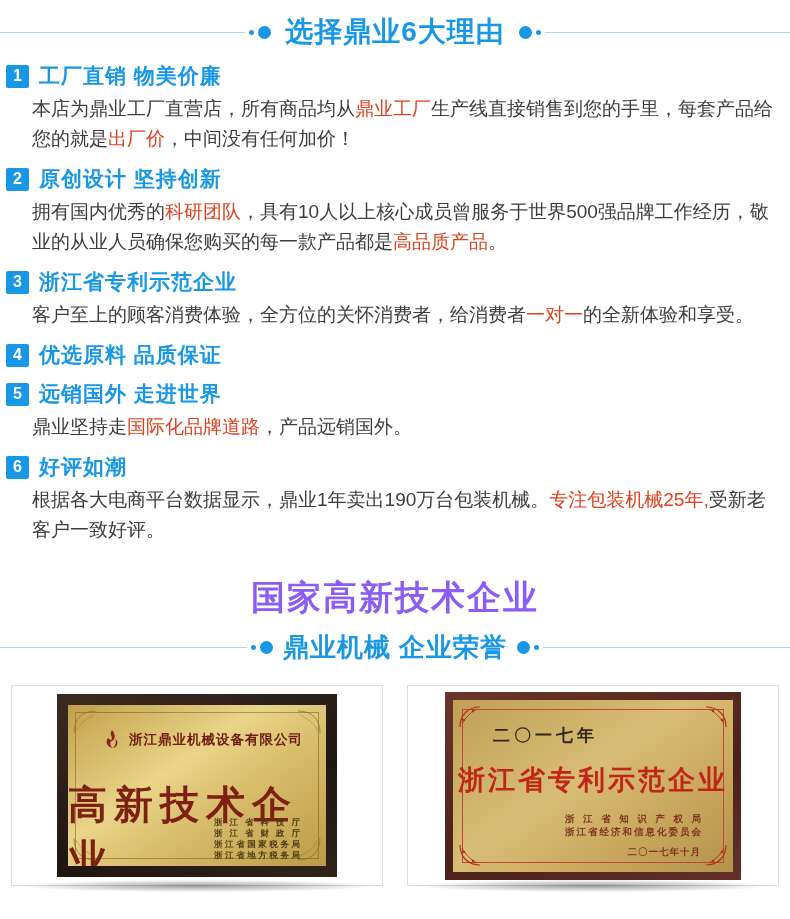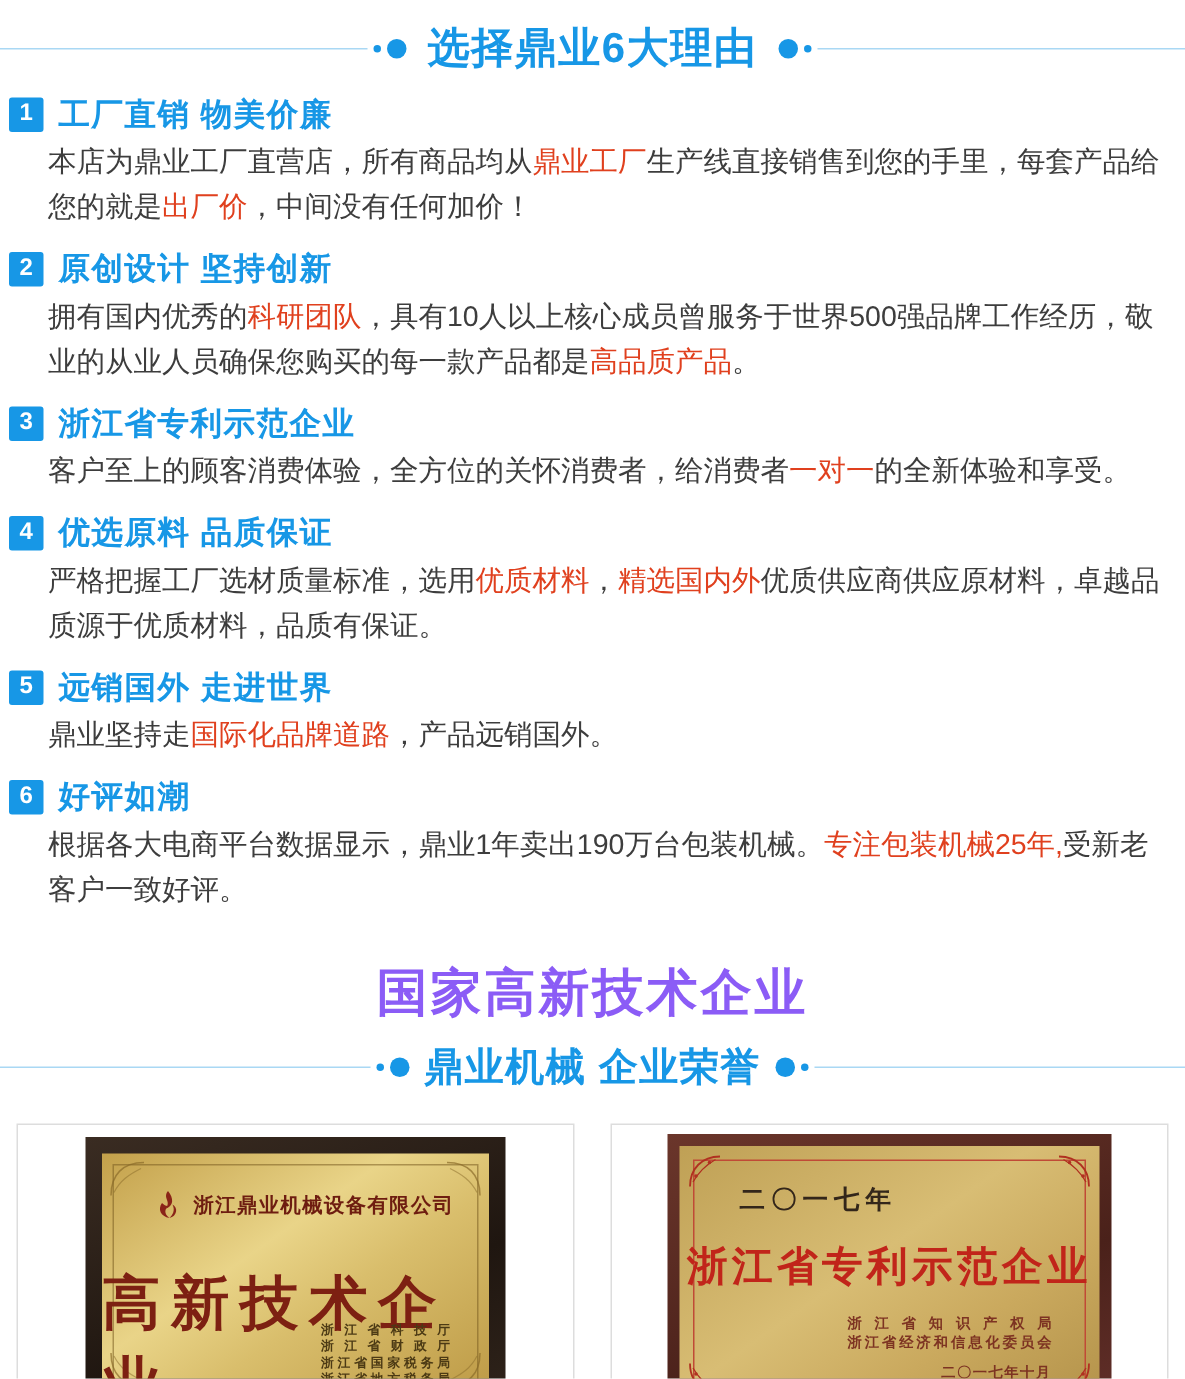--- a/index.html
+++ b/index.html
@@ -116,21 +116,20 @@
       <span class="badge">3</span>
       <h3 class="reason-heading">浙江省专利示范企业</h3>
     </div>
     <p class="reason-body"><span>客户至上的顾客消费体验，全方位的关怀消费者，给消费者</span><span class="hl">一对一</span><span>的全新体验和享受。</span></p>
   </section>
   <section class="reason">
     <div class="reason-head">
       <span class="badge">4</span>
       <h3 class="reason-heading">优选原料 品质保证</h3>
     </div>
-    <p class="reason-body"><span>严格把握工厂选材质量标准，选用</span><span class="hl">优质材料</span><span>，</span><span class="hl">精选国内外</span><span>优质供应商供应原材料，卓越品质源于优质材料，品质有保证。</span></p>
   </section>
   <section class="reason">
     <div class="reason-head">
       <span class="badge">5</span>
       <h3 class="reason-heading">远销国外 走进世界</h3>
     </div>
     <p class="reason-body"><span>鼎业坚持走</span><span class="hl">国际化品牌道路</span><span>，产品远销国外。</span></p>
   </section>
   <section class="reason">
     <div class="reason-head">

